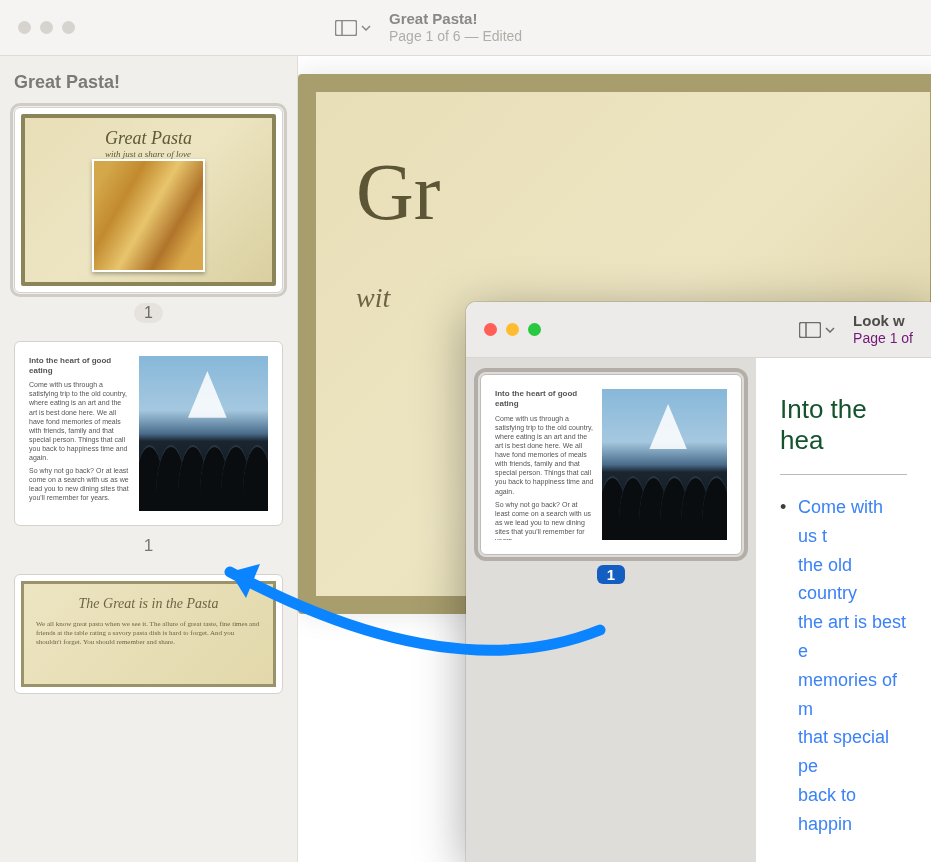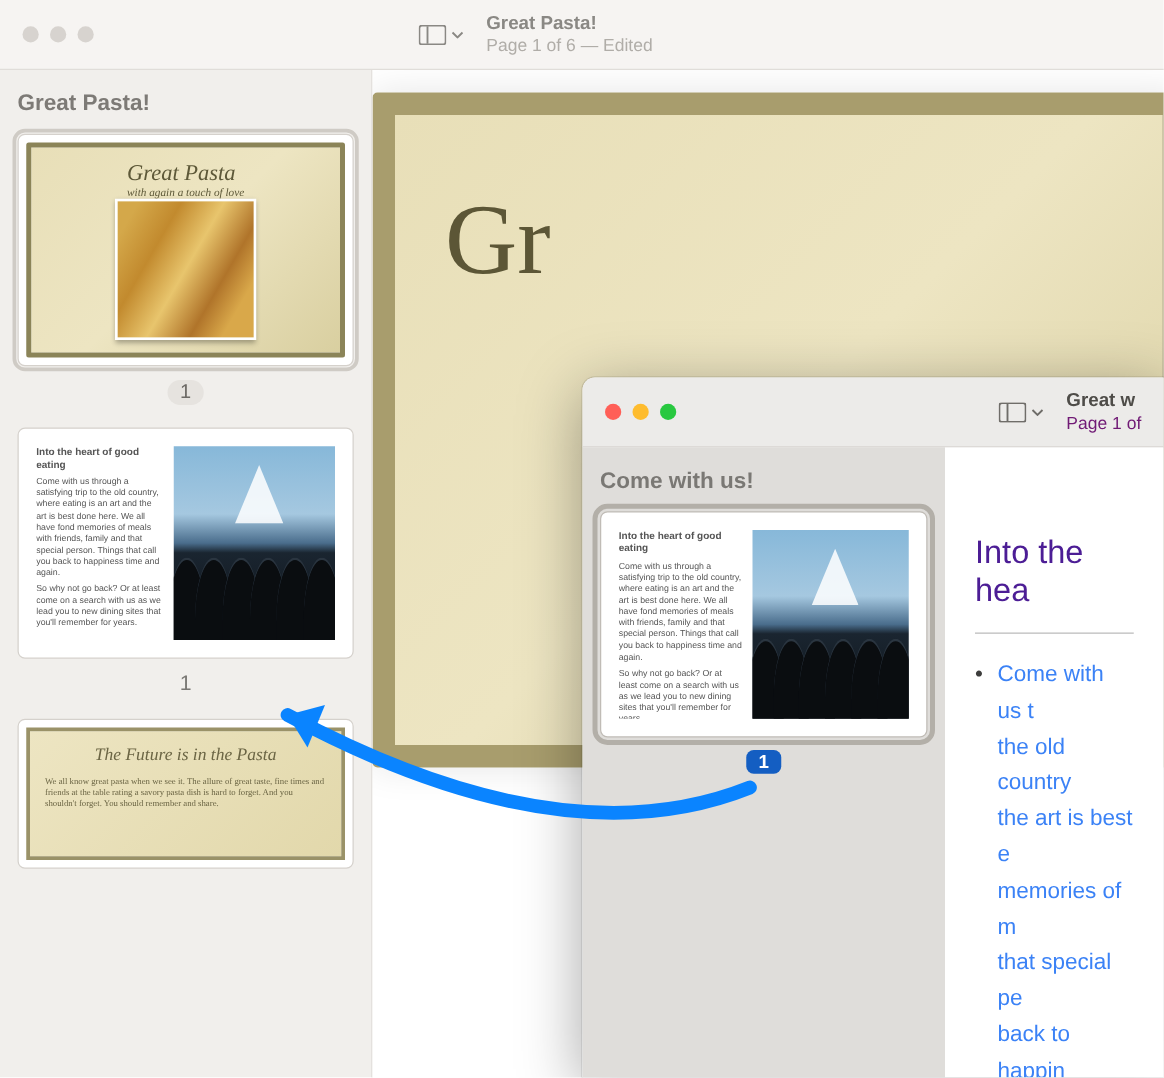--- a/index.html
+++ b/index.html
@@ -299,24 +299,23 @@
 
 
 .front-main {
   flex: 1;
   background: #fff;
   padding: 36px 24px;
   overflow: hidden;
 }
 .front-h {
   font-size: 26px;
-  color: #4c1d95;
+  color: #14532d;
   margin-bottom: 18px;
   font-weight: 400;
-  margin-top: 32px;
 }
 .front-divider { height: 1px; background: #bbb; margin-bottom: 18px; }
 .front-list { list-style: none; }
 .front-list li {
   font-size: 18px;
   color: #3b82f6;
   line-height: 1.6;
   padding-left: 18px;
   position: relative;
   margin-bottom: 18px;
@@ -369,21 +368,21 @@
   <div class="window-body">
 
     <div class="sidebar">
       <div class="sidebar-title">Great Pasta!</div>
 
       <div class="thumb-wrap">
         <div class="thumb selected">
           <div class="parchment">
             <div class="parchment-text">
               <div class="parchment-title">Great Pasta</div>
-              <div class="parchment-sub">with again a touch of love</div>
+              <div class="parchment-sub">with just a share of love</div>
             </div>
             <div class="pasta-photo"></div>
           </div>
         </div>
         <div class="page-number">
           <span class="page-badge">1</span>
         </div>
       </div>
 
       <div class="thumb-wrap">
@@ -406,31 +405,32 @@
               </div>
             </div>
           </div>
         </div>
         <div class="page-number">1</div>
       </div>
 
       <div class="thumb-wrap">
         <div class="thumb" style="aspect-ratio:auto;height:120px;">
           <div class="parchment2">
-            <div class="h">The Future is in the Pasta</div>
+            <div class="h">The Great is in the Pasta</div>
             <div class="body">We all know great pasta when we see it. The allure of great taste, fine times and friends at the table rating a savory pasta dish is hard to forget. And you shouldn't forget. You should remember and share.</div>
           </div>
         </div>
       </div>
 
     </div>
 
     <div class="canvas-area">
       <div class="canvas-parch">
         <div class="canvas-title">Gr</div>
+        <div class="canvas-sub">wit</div>
       </div>
     </div>
 
   </div>
 </div>
 
 <div class="window-front">
   <div class="front-titlebar">
     <div class="traffic-lights">
       <div class="tl red"></div>
@@ -441,28 +441,27 @@
     <div class="view-toggle-btn">
       <svg width="22" height="16" viewBox="0 0 22 16">
         <rect x="0.5" y="0.5" width="21" height="15" rx="2" fill="none" stroke="#6f6d69" stroke-width="1.5"></rect>
         <line x1="7" y1="1" x2="7" y2="15" stroke="#6f6d69" stroke-width="1.5"></line>
       </svg>
       <svg width="10" height="6" viewBox="0 0 10 6">
         <path d="M1 1 L5 5 L9 1" fill="none" stroke="#6f6d69" stroke-width="1.5"></path>
       </svg>
     </div>
     <div class="title-block">
-      <div class="title-main" style="color:#4e4c48">Great w</div>
+      <div class="title-main" style="color:#4e4c48">Look w</div>
       <div class="title-sub" style="color:#701a75">Page 1 of</div>
     </div>
   </div>
 
   <div class="front-body">
     <div class="front-sidebar">
-      <div class="front-sidebar-title">Come with us!</div>
 
       <div class="front-thumb selected">
         <div class="white-page">
           <div class="text-col">
             <div class="h">Into the heart of good eating</div>
             <div>Come with us through a satisfying trip to the old country, where eating is an art and the art is best done here. We all have fond memories of meals with friends, family and that special person. Things that call you back to happiness time and again.</div>
             <div style="height:4px"></div>
             <div>So why not go back? Or at least come on a search with us as we lead you to new dining sites that you'll remember for years.</div>
           </div>
           <div class="venice-photo">

